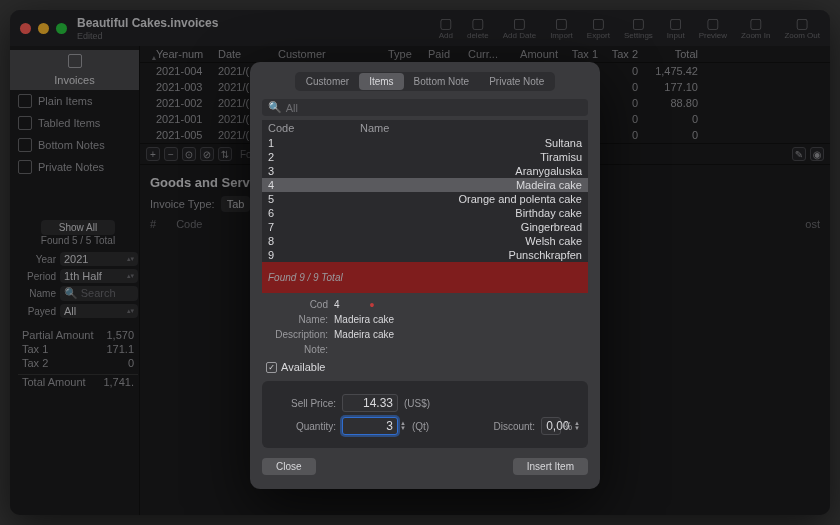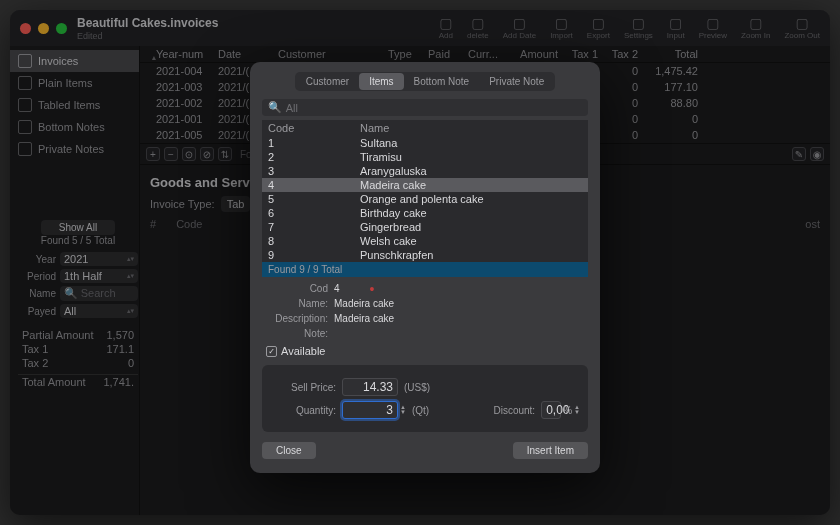--- a/index.html
+++ b/index.html
@@ -24,21 +24,21 @@
   .edited{color:var(--txt-faint);font-size:9px;margin-top:1px;}
   .toolbar{margin-left:auto;display:flex;gap:14px;color:var(--txt-faint);}
   .tool{display:flex;flex-direction:column;align-items:center;gap:1px;}
   .tool .ico{font-size:14px;line-height:14px;}
   .tool .lbl{font-size:8px;}
 
   
   .body{display:flex;height:calc(100% - 36px);}
   .sidebar{width:130px;background:var(--bg);padding-top:4px;border-right:1px solid #111;}
   .sb-item{display:flex;align-items:center;gap:6px;padding:4px 8px;color:var(--txt-dim);}
-  .sb-item.sel{background:var(--sel);color:var(--txt);}
+  .sb-item.sel{background:var(--sel);color:var(--txt);flex-direction:column;}
   .sb-ico{width:14px;height:14px;border:1px solid currentColor;border-radius:2px;opacity:.6;}
 
   .content{flex:1;display:flex;flex-direction:column;background:var(--bg);}
   .table-head,.table-row{display:flex;padding:2px 6px;}
   .table-head{color:var(--txt-dim);font-size:10px;border-bottom:1px solid #111;align-items:flex-end;}
   .table-row{color:var(--txt-dim);font-size:10px;}
   .c-num{width:62px;} .c-date{width:60px;} .c-cust{width:110px;} .c-type{width:40px;}
   .c-paid{width:40px;} .c-curr{width:40px;} .c-amt{width:50px;text-align:right;}
   .c-tax1{width:40px;text-align:right;} .c-tax2{width:40px;text-align:right;}
   .c-tot{width:60px;text-align:right;}
@@ -73,22 +73,22 @@
   .sheet-tab{padding:3px 10px;color:var(--txt-dim);border-radius:4px;font-size:10px;}
   .sheet-tab.sel{background:var(--hl);color:var(--txt);}
   .sheet-search{display:flex;align-items:center;background:var(--field);border-radius:4px;padding:2px 6px;margin-bottom:4px;}
   .sheet-search .mag{color:var(--txt-faint);margin-right:4px;}
   .sheet-search .ph{color:var(--txt-faint);}
   .list-head{display:flex;background:var(--panel);padding:2px 6px;color:var(--txt-dim);font-size:10px;}
   .lh-code{width:92px;} .lh-name{flex:1;}
   .list{background:var(--panel);}
   .lrow{display:flex;padding:1px 6px;color:var(--txt);font-size:10px;}
   .lrow.sel{background:var(--hl);}
-  .lc-code{width:92px;} .lc-name{flex:1;}
-  .found-bar{background:#0c4a6e;color:var(--txt-dim);padding:2px 6px;font-size:10px;}
+  .lc-code{width:92px;} .lc-name{flex:1;text-align:right;}
+  .found-bar{background:#7f1d1d;color:var(--txt-dim);padding:10px 6px;font-size:10px;font-style:italic;}
 
   .form{margin-top:6px;}
   .frow{display:flex;align-items:center;margin:4px 0;}
   .frow .flab{width:66px;text-align:right;margin-right:6px;color:var(--txt-dim);font-size:10px;}
   .frow .fval{color:var(--txt);font-size:10px;}
   .req{color:var(--red);font-size:14px;line-height:8px;margin-left:30px;}
   .avail{display:flex;align-items:center;gap:4px;color:var(--txt);font-size:10px;margin:6px 0 8px 4px;}
   .avail .chk{width:11px;height:11px;border:1px solid var(--txt-dim);border-radius:2px;display:flex;align-items:center;justify-content:center;font-size:8px;}
 
   .boxed{background:var(--panel);border-radius:6px;padding:8px;margin-top:4px;}

